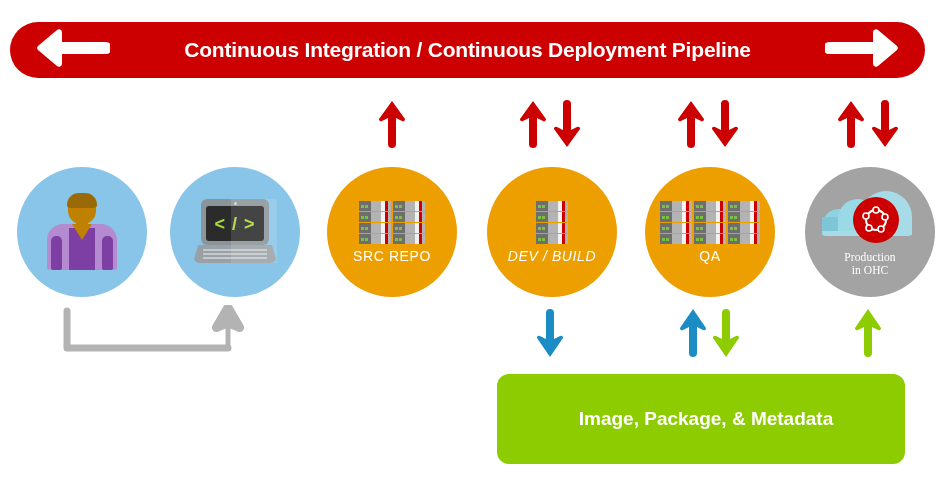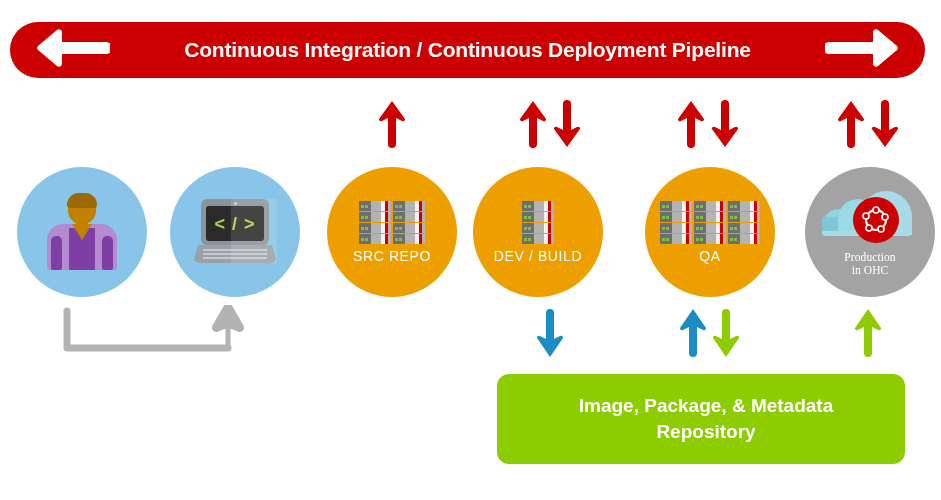--- a/index.html
+++ b/index.html
@@ -36,21 +36,21 @@
     line-height:13px;margin-top:6px;
   }
   .node-label.small{font-size:11.5px;letter-spacing:0.1px;font-family:Liberation Serif, serif;}
   .n-blue{background:#89c5e8;}
   .n-amber{background:#ee9f00;}
   .n-gray{background:#a3a3a3;}
 
   .node-person{left:17px;top:167px;}
   .node-laptop{left:170px;top:167px;}
   .node-src{left:327px;top:167px;}
-  .node-dev{left:473px;top:167px;}
+  .node-dev{left:487px;top:167px;font-style:italic;}
   .node-qa{left:645px;top:167px;}
   .node-prod{left:805px;top:167px;}
 
   
   .racks{display:flex;gap:2px;}
   .rack{display:flex;flex-direction:column;gap:1px;}
   .rack-unit{
     display:flex;align-items:center;
     width:32px;height:10px;background:#b3b3b3;
   }
@@ -548,17 +548,16 @@
 
   <div class="arrow" style="left:853px;top:308px;">
     <svg width="30" height="50" viewBox="0 0 30 50">
       <path d="M15 1 L28 20 A2 2 0 0 1 25 22 L19 19 L19 45 A3 3 0 0 1 11 45 L11 19 L5 22 A2 2 0 0 1 2 20 Z" fill="#8ccc00"></path>
     </svg>
   </div>
 
   <div class="repo-box">
     <div class="repo-text">
       <span>Image, Package, &amp; Metadata</span><br>
-      <span>Repository</span>
     </div>
   </div>
 
 </div>
 
 </body></html>

